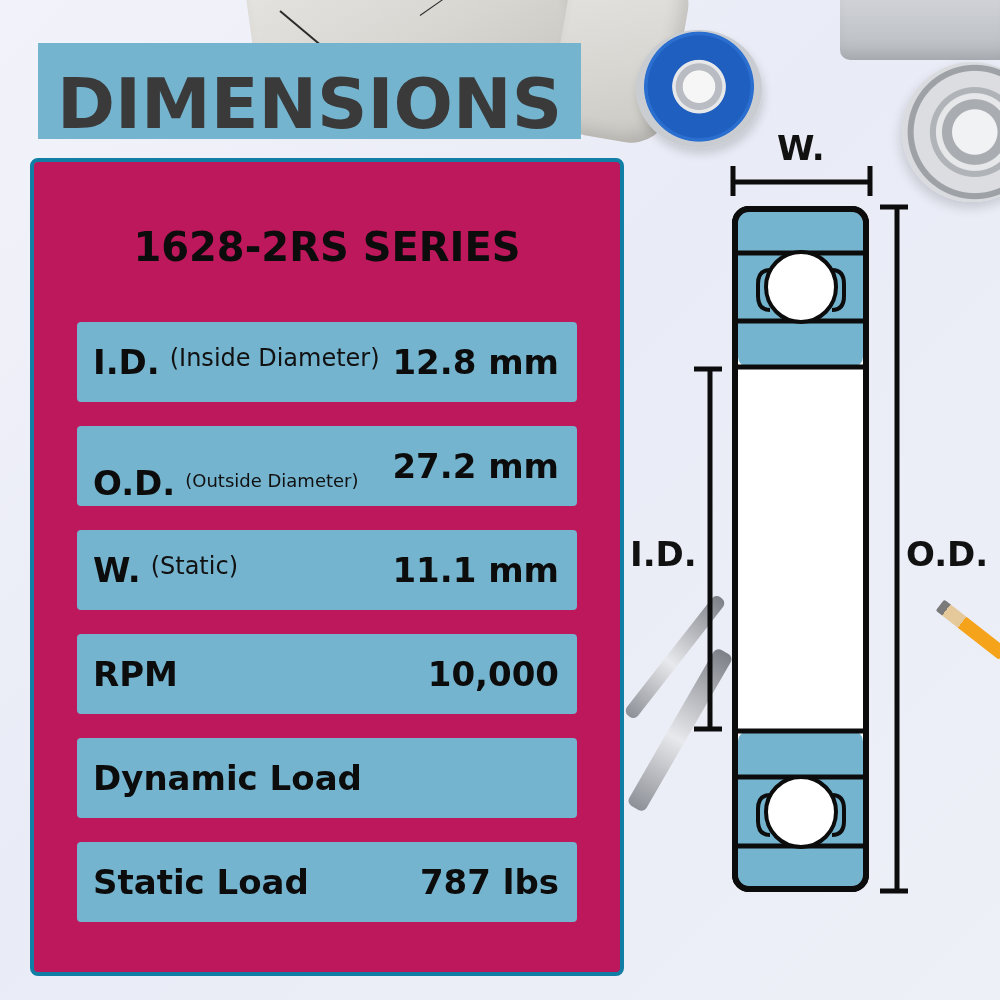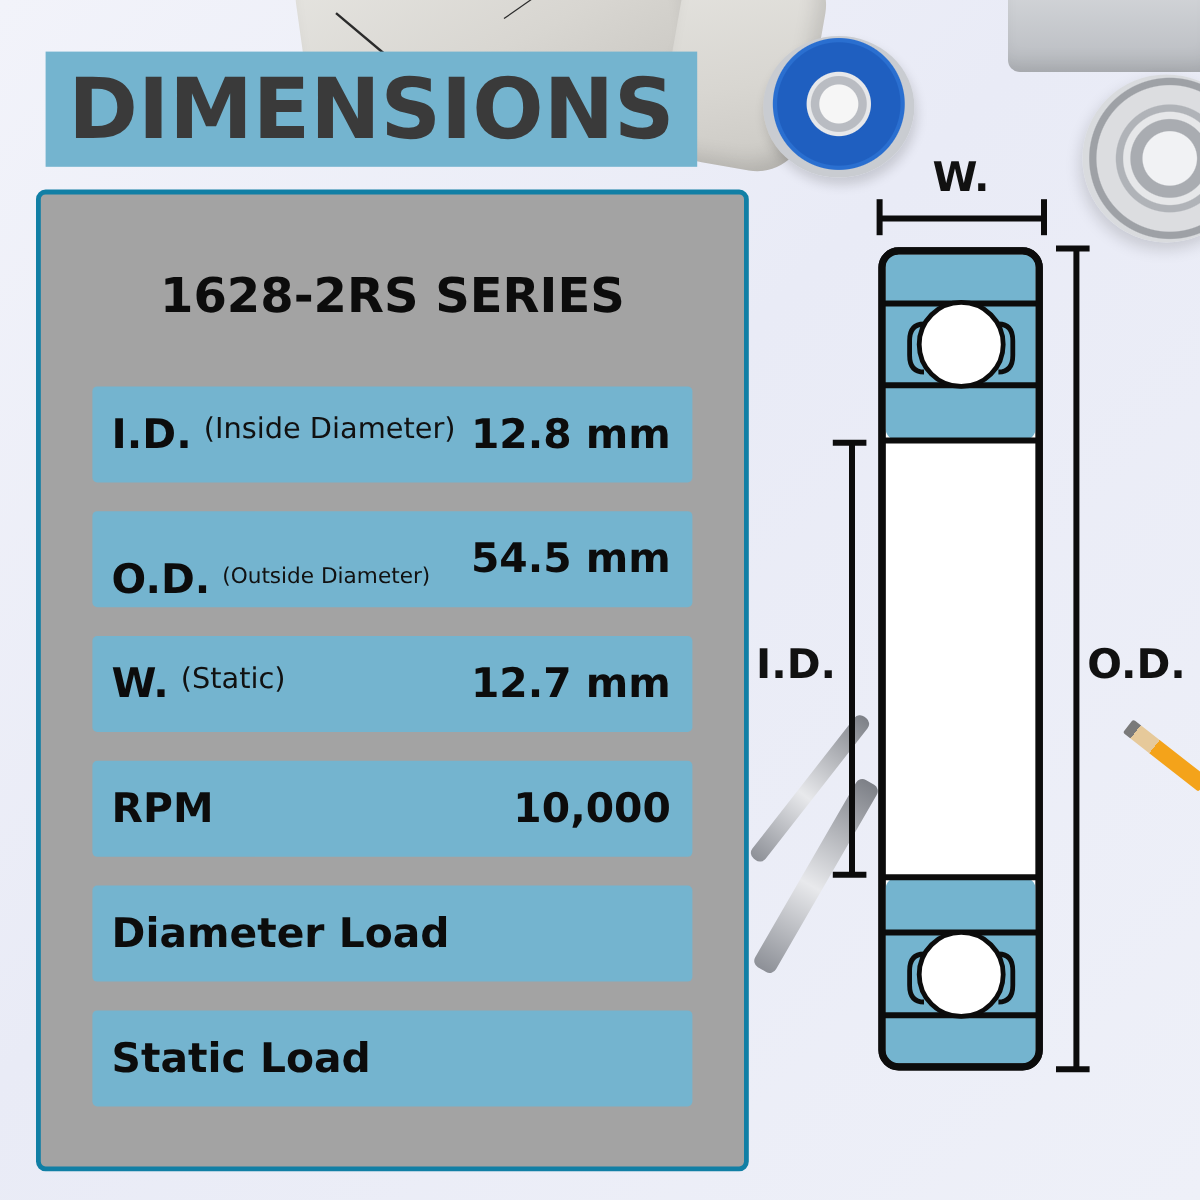--- a/index.html
+++ b/index.html
@@ -32,31 +32,31 @@
   }
   .pencil {
     position: absolute; left: 940px; top: 598px; width: 80px; height: 14px;
     background: linear-gradient(90deg, #7a7a7a 0 10%, #e6c99a 10% 35%, #f4a31a 35% 100%);
     transform: rotate(38deg); transform-origin: left center; border-radius: 2px;
   }
 
   
   .title-banner {
     position: absolute; left: 38px; top: 43px; width: 543px; height: 96px;
-    background: #74b4cf; display: flex; align-items: center; justify-content: center;
+    background: #74b4cf; display: flex; align-items: flex-end; justify-content: center;
   }
   .title-text {
     font-family: "DejaVu Sans", sans-serif; font-weight: bold;
     font-size: 70px; color: #3a3a3a; letter-spacing: 0px; line-height: 1;
   }
 
   
   .spec-panel {
     position: absolute; left: 30px; top: 158px; width: 594px; height: 818px;
-    background: #a3a3a3; border: 4px solid #117fa5; border-radius: 8px;
+    background: #be185d; border: 4px solid #117fa5; border-radius: 8px;
   }
   .series-title {
     position: absolute; left: 0; right: 0; top: 62px; text-align: center;
     font-family: "DejaVu Sans", sans-serif; font-weight: bold; font-size: 40px; color: #0c0c0c;
   }
   .spec-row {
     position: absolute; left: 43px; width: 500px; height: 80px;
     background: #74b4cf; border-radius: 4px;
     display: flex; align-items: center; justify-content: space-between;
     padding: 0 18px 0 16px;
@@ -109,48 +109,49 @@
       <span class="spec-sub">(Inside Diameter)</span>
     </div>
     <span class="spec-value">12.8 mm</span>
   </div>
 
   <div class="spec-row" style="top:264px;">
     <div class="spec-left">
       <span class="spec-label">O.D.</span>
       <span class="spec-sub" style="font-size:18px;margin-top:48px;">(Outside Diameter)</span>
     </div>
-    <span class="spec-value">54.5 mm</span>
+    <span class="spec-value">27.2 mm</span>
   </div>
 
   <div class="spec-row" style="top:368px;">
     <div class="spec-left">
       <span class="spec-label">W.</span>
       <span class="spec-sub">(Static)</span>
     </div>
-    <span class="spec-value">12.7 mm</span>
+    <span class="spec-value">11.1 mm</span>
   </div>
 
   <div class="spec-row" style="top:472px;">
     <div class="spec-left">
       <span class="spec-label">RPM</span>
     </div>
     <span class="spec-value">10,000</span>
   </div>
 
   <div class="spec-row" style="top:576px;">
     <div class="spec-left">
-      <span class="spec-label">Diameter Load</span>
+      <span class="spec-label">Dynamic Load</span>
     </div>
   </div>
 
   <div class="spec-row" style="top:680px;">
     <div class="spec-left">
       <span class="spec-label">Static Load</span>
     </div>
+    <span class="spec-value">787 lbs</span>
   </div>
 </div>
 
 <div class="diagram">
   <svg width="1000" height="1000" viewBox="0 0 1000 1000">
 
     <g stroke="#0c0c0c" stroke-width="5" fill="none">
       <line x1="733" y1="182" x2="870" y2="182"></line>
       <line x1="733" y1="166" x2="733" y2="196"></line>
       <line x1="870" y1="166" x2="870" y2="196"></line>

